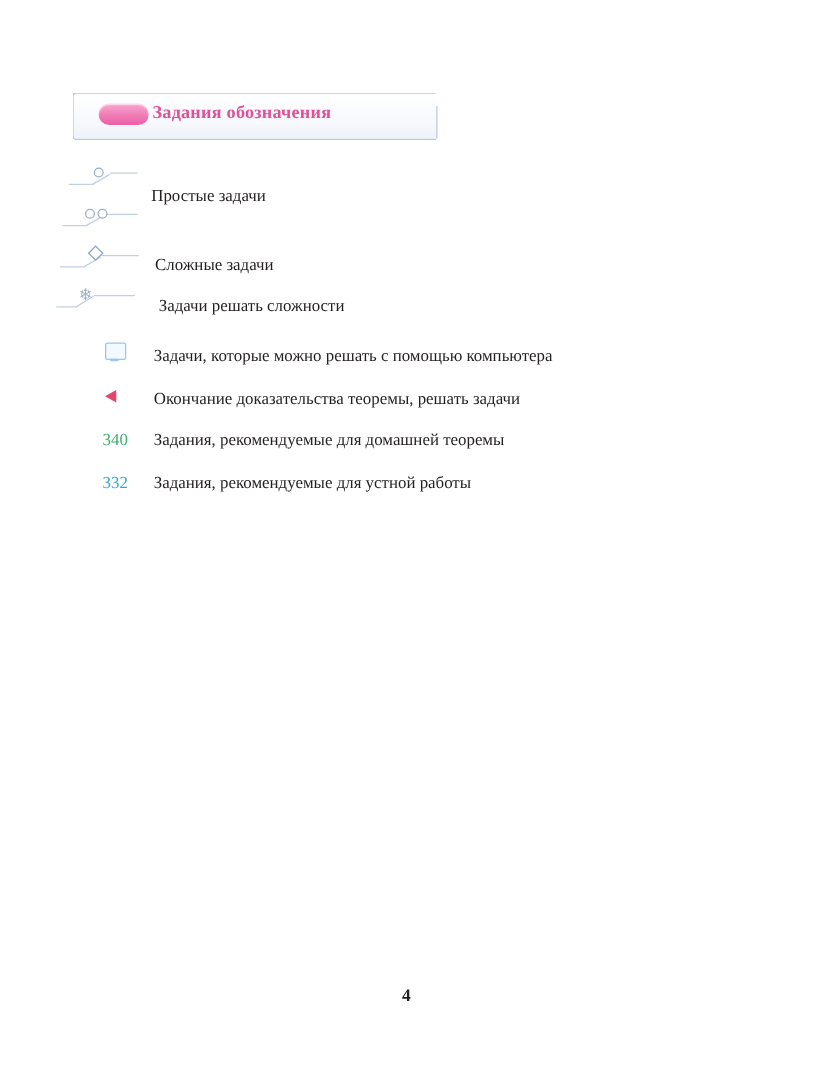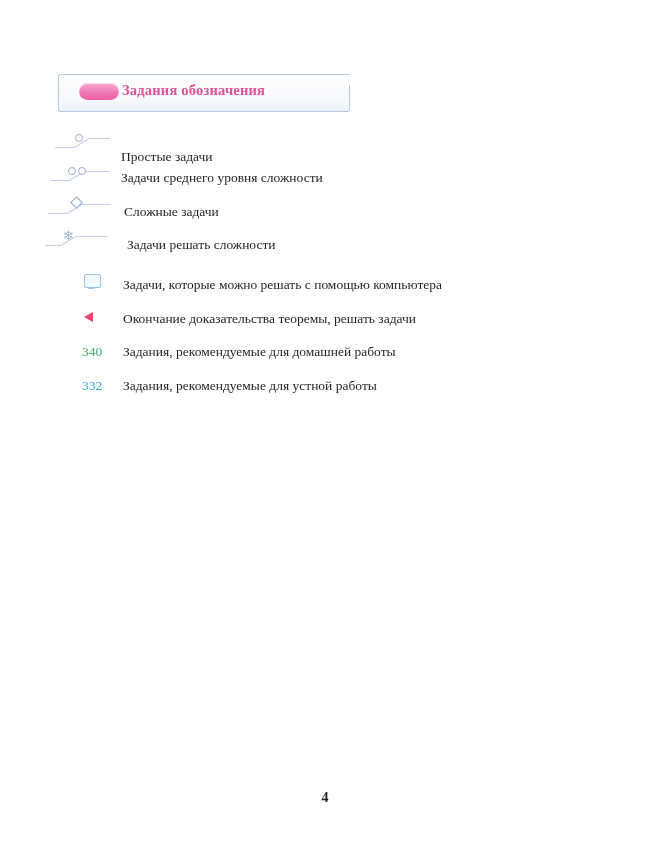--- a/index.html
+++ b/index.html
@@ -200,21 +200,20 @@
   </div>
 
   <div class="legend-row" style="top:163px;">
     <div class="legend-marker" style="left:50px; top:0;">
       <div class="tab-line" style="left:0; top:17px; width:20px;"></div>
       <div class="tab-diag" style="left:19px; top:17px; transform: rotate(-30deg);"></div>
       <div class="tab-line" style="left:33px; top:8px; width:27px;"></div>
       <div class="circ" style="left:18px; top:4px;"></div>
       <div class="circ" style="left:28px; top:4px;"></div>
     </div>
-    <div class="legend-text" style="left:121px; top:7px;">Задачи среднего уровня сложности</div>
   </div>
 
   <div class="legend-row" style="top:195px;">
     <div class="legend-marker" style="left:48px; top:0;">
       <div class="tab-line" style="left:0; top:18px; width:20px;"></div>
       <div class="tab-diag" style="left:19px; top:18px; transform: rotate(-30deg);"></div>
       <div class="tab-line" style="left:33px; top:9px; width:30px;"></div>
       <div class="diamond" style="left:24px; top:3px;"></div>
     </div>
     <div class="legend-text" style="left:124px; top:9px;">Сложные задачи</div>
@@ -242,21 +241,21 @@
     <div class="legend-marker" style="left:80px; top:0;">
       <div class="triangle" style="left:4px; top:5px;"></div>
     </div>
     <div class="legend-text" style="left:123px; top:4px;">Окончание доказательства теоремы, решать задачи</div>
   </div>
 
   <div class="legend-row" style="top:341px;">
     <div class="legend-marker" style="left:78px; top:0;text-align:right;">
       <div class="num num-green" style="left:4px; top:3px;">340</div>
     </div>
-    <div class="legend-text" style="left:123px; top:3px;">Задания, рекомендуемые для домашней работы</div>
+    <div class="legend-text" style="left:123px; top:3px;">Задания, рекомендуемые для домашней теоремы</div>
   </div>
 
   <div class="legend-row" style="top:375px;">
     <div class="legend-marker" style="left:78px; top:0;">
       <div class="num num-blue" style="left:4px; top:3px;">332</div>
     </div>
     <div class="legend-text" style="left:123px; top:3px;">Задания, рекомендуемые для устной работы</div>
   </div>
 
 </div>

